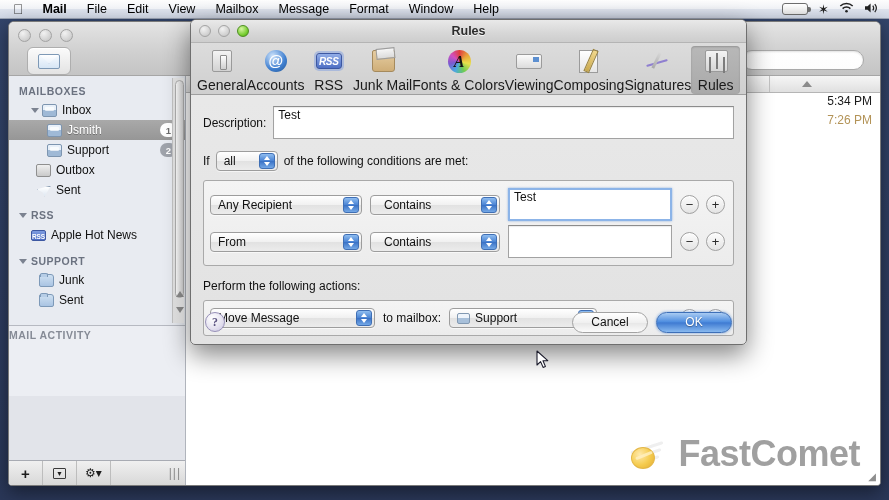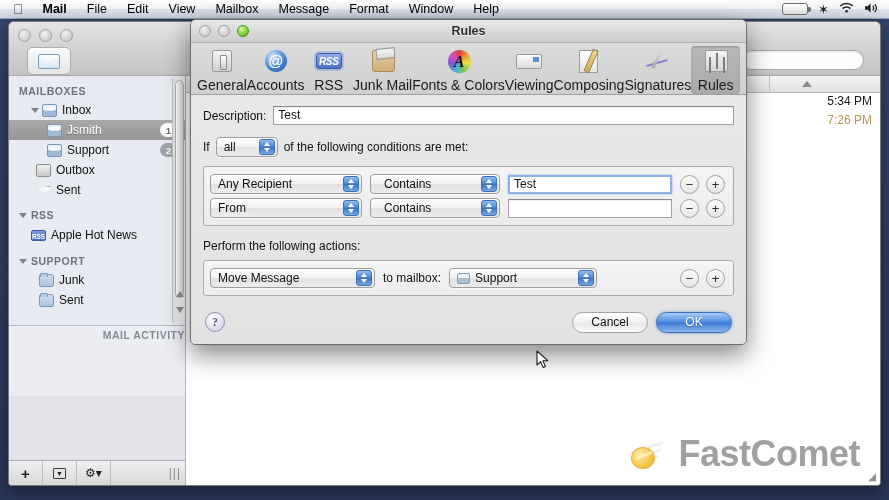--- a/index.html
+++ b/index.html
@@ -143,21 +143,21 @@
   }
   .sb-arrow { position: absolute; left:3px; width:0;height:0; }
   .sb-arrow.up { bottom: 26px; border-left:4px solid transparent;border-right:4px solid transparent;border-bottom:6px solid #8e8e8e; }
   .sb-arrow.dn { bottom: 10px; border-left:4px solid transparent;border-right:4px solid transparent;border-top:6px solid #8e8e8e; }
 
   #mailactivity {
     height: 135px; border-top: 1px solid #b6b9c1;
     background: linear-gradient(180deg,#eceef3 0 52%,#e2e4ea 52% 100%);
   }
   #mailactivity .ma-title {
-    text-align: right; font-size: 10.5px; font-weight: bold;
+    text-align: left; font-size: 10.5px; font-weight: bold;
     color: #868b96; letter-spacing: .5px; padding-top: 3px;
   }
   #sb-bottombar {
     height: 25px; border-top: 1px solid #a8abb3;
     background: linear-gradient(180deg,#f0f0f0,#d8d8d8);
     display: flex; align-items: stretch; font-size: 12px;
   }
   #sb-bottombar .bb {
     width: 34px; display: flex; align-items: center; justify-content: center;
     border-right: 1px solid #bdbdbd; color: #1c1c1c;
@@ -272,21 +272,21 @@
   .ic-rules { position:absolute; left:4px; top:2px; width:23px;height:22px;
      background: linear-gradient(180deg,#f3f3f3,#d6d6d6); border:1px solid #9a9a9a; border-radius:2px; }
   .ic-rules:after{content:"";position:absolute;left:10px;top:2px;width:2px;height:16px;background:#7c7c7c;
      box-shadow:-7px 4px 0 0 #7c7c7c, 7px 4px 0 0 #7c7c7c;}
 
   #rules-body { padding: 11px 12px 0 12px; position: relative; height: 250px; }
 
   .row-desc { display: flex; align-items: center; gap: 7px; margin-bottom: 12px; }
   .lbl { font-size: 12px; color: #111; white-space: nowrap; }
   .tfield {
-    flex: 1; height: 19px; background: #fff;
+    flex: 1; height: 33px; background: #fff;
     border: 1px solid #a2a2a2; border-top-color:#8c8c8c;
     font-size: 12px; color: #111; padding: 0 4px; line-height: 17px;
     box-shadow: inset 0 1px 1px rgba(0,0,0,.08);
   }
   .tfield.focus { border: 2px solid #8cb4e8; box-shadow: 0 0 2px rgba(100,150,220,.7); line-height:15px; }
 
   .row-if { display: flex; align-items: center; gap: 6px; margin-bottom: 9px; }
 
   .popup {
     position: relative; height: 20px; border-radius: 4px;

